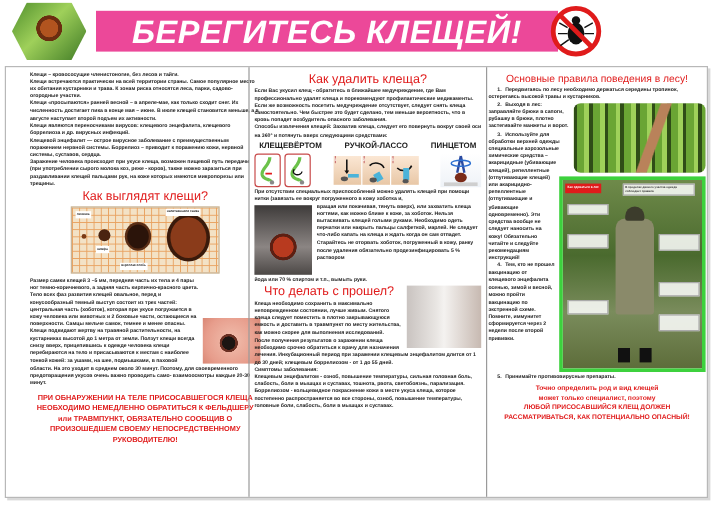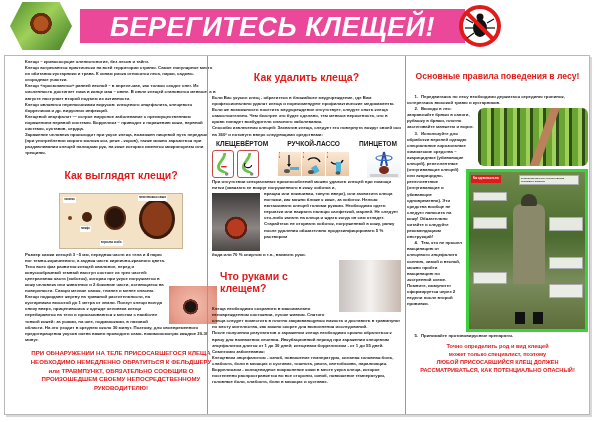--- a/index.html
+++ b/index.html
@@ -32,21 +32,21 @@
     border: 1px solid #b8b8b8; background: #fff;
     box-shadow: 2px 2px 0 #d9d9d9;
   }
   .col { position: absolute; top: 0; height: 100%; overflow: hidden; }
   .col-left { left: 16px; width: 200px; padding: 3px 4px; }
   .col-mid { left: 202px; width: 198px; padding: 3px 4px; border-left: 1px solid #9a9a9a; }
   .col-right { left: 400px; width: 184px; padding: 3px 1px; border-left: 1px solid #9a9a9a; }
 
   .t { font-size: 4.3px; line-height: 6.1px; font-weight: bold; color: #1a1a1a; }
   .t p { margin: 0; }
-  .h-red { color: #e01b1b; font-weight: bold; text-align: center; font-size: 10.5px; line-height: 12px; margin: 12px 0; }
+  .h-red { color: #e01b1b; font-weight: normal; text-align: center; font-size: 10.5px; line-height: 12px; margin: 1px 0; }
   .red-warn { color: #e01b1b; font-weight: bold; text-align: center; font-size: 6.1px; line-height: 8.8px; margin-top: 6px; }
 
   
   .ticks-ruler {
     width: 124px; height: 56px; margin: 2px auto 3px;
     background-color: #f3e2c6;
     background-image:
       linear-gradient(#e8a15f 0.5px, transparent 0.5px),
       linear-gradient(90deg, #e8a15f 0.5px, transparent 0.5px);
     background-size: 6px 6px;
@@ -200,21 +200,21 @@
           </svg>
       </div>
     </div>
 
     <p>При отсутствии специальных приспособлений можно удалять клещей при помощи нитки (завязать ее вокруг погруженного в кожу хоботка и,</p>
     <div class="thread-photo"></div>
     <p>вращая или покачивая, тянуть вверх), или захватить клеща ногтями, как можно ближе к коже, за хоботок. Нельзя вытаскивать клещей голыми руками. Необходимо одеть перчатки или накрыть пальцы салфеткой, марлей. Не следует что-либо капать на клеща и ждать когда он сам отпадет. Старайтесь не оторвать хоботок, погруженный в кожу, ранку после удаления обязательно продезинфицировать 5 % раствором</p>
     <p style="clear:both">йода или 70 % спиртом и т.п., вымыть руки.</p>
 
     <div class="vial-photo"></div>
-    <div class="h-red" style="text-align:left;padding-left:8px">Что руками с клещем?</div>
+    <div class="h-red" style="text-align:left;padding-left:8px">Что делать с прошел?</div>
     <p>Клеща необходимо сохранить в максимально неповрежденном состоянии, лучше живым. Снятого клеща следует поместить в плотно закрывающуюся емкость и доставить в травмпункт по месту жительства, как можно скорее для выполнения исследований.</p>
     <p>После получения результатов о заражении клеща необходимо срочно обратиться к врачу для назначения лечения. Инкубационный период при заражении клещевым энцефалитом длится от 1 до 30 дней; клещевым боррелиозом - от 1 до 55 дней.</p>
     <p>Симптомы заболевания:</p>
     <p>Клещевым энцефалитом - озноб, повышение температуры, сильная головная боль, слабость, боли в мышцах и суставах, тошнота, рвота, светобоязнь, парализация.</p>
     <p>Боррелиозом - кольцевидное покраснение кожи в месте укуса клеща, которое постепенно распространяется во все стороны, озноб, повышение температуры, головные боли, слабость, боли в мышцах и суставах.</p>
   </div>
 
   <div class="col col-right t">
     <div class="h-red" style="font-size:8.6px;line-height:11px">Основные правила поведения в лесу!</div>
     <p><span class="num">1.</span><span>Передвигаясь по лесу необходимо держаться середины тропинок, остерегаясь высокой травы и кустарников.</span></p>

